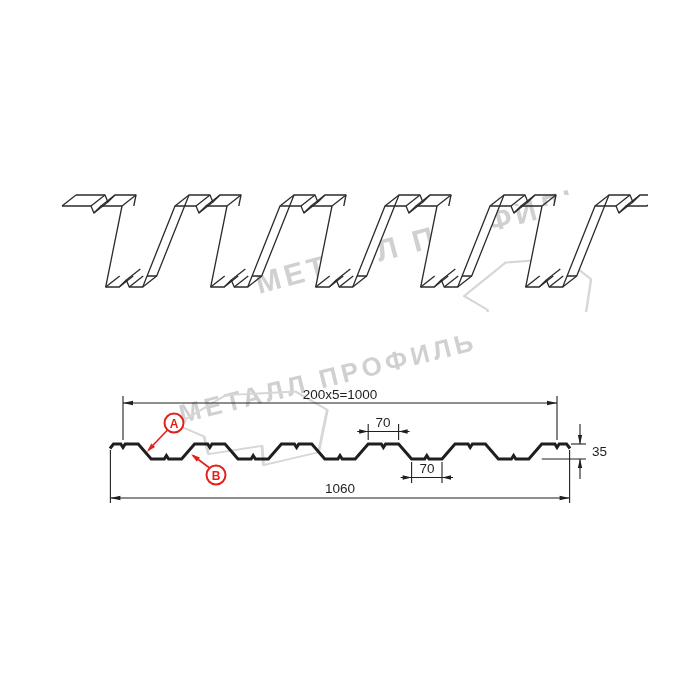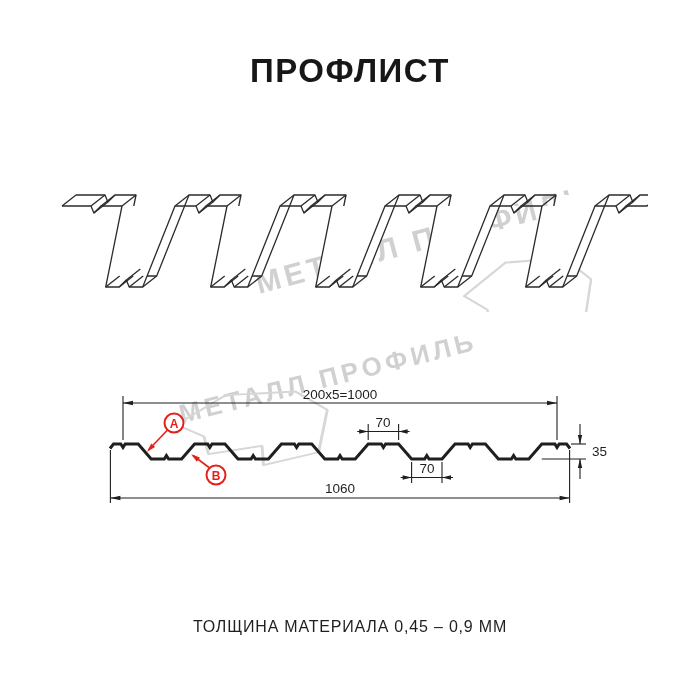--- a/index.html
+++ b/index.html
@@ -29,21 +29,20 @@
   svg{display:block;}
   svg text{font-family:"Liberation Sans", sans-serif;}
   .dim-text{font-size:13.5px;fill:#1f1f1f;}
   .ab-text{font-size:12px;font-weight:700;}
 </style>
 </head>
 <body>
 
 <div id="stage">
 
-  <div id="page-title" class="abs">ПРОФЛИСТ</div>
 
   <div id="wm-text-3d" class="abs watermark-text">МЕТАЛЛ ПРОФИЛЬ</div>
   <div id="wm-text-sec" class="abs watermark-text">МЕТАЛЛ ПРОФИЛЬ</div>
 
   <svg id="svg3d" class="abs" style="left:58px;top:176px;" width="590" height="136" viewBox="58 176 590 136">
     <path d="M 10,42 L 44,10 L 92,6 L 114,26 L 108,72 L 70,86 L 69,65 L 32,74 L 29,55 Z" transform="translate(452,252) scale(1.22,1.05)" fill="none" stroke="#d7d7d7" stroke-width="2" stroke-linejoin="round"></path>
     <g id="g3d">
         <path d="M 76.0 195.0 L 105.0 195.0 L 107.9 202.0 L 115.0 195.0 L 136.0 195.0 L 119.7 276.0 L 133.2 276.0 L 140.3 269.0 L 143.2 276.0 L 156.7 276.0 L 189.0 195.0 L 210.0 195.0 L 212.9 202.0 L 220.0 195.0 L 241.0 195.0 L 224.7 276.0 L 238.2 276.0 L 245.3 269.0 L 248.2 276.0 L 261.7 276.0 L 294.0 195.0 L 315.0 195.0 L 317.9 202.0 L 325.0 195.0 L 346.0 195.0 L 329.7 276.0 L 343.2 276.0 L 350.3 269.0 L 353.2 276.0 L 366.7 276.0 L 399.0 195.0 L 420.0 195.0 L 422.9 202.0 L 430.0 195.0 L 451.0 195.0 L 434.7 276.0 L 448.2 276.0 L 455.3 269.0 L 458.2 276.0 L 471.7 276.0 L 504.0 195.0 L 525.0 195.0 L 527.9 202.0 L 535.0 195.0 L 556.0 195.0 L 539.7 276.0 L 553.2 276.0 L 560.3 269.0 L 563.2 276.0 L 576.7 276.0 L 609.0 195.0 L 630.0 195.0 L 632.9 202.0 L 640.0 195.0 L 661.0 195.0 L 661.0 195.0" fill="#ffffff" stroke="#2b2b2b" stroke-width="1.3" stroke-linejoin="round"></path>
         <path d="M 62.0 206.0 L 91.0 206.0 L 93.9 213.0 L 101.0 206.0 L 122.0 206.0 L 105.7 287.0 L 119.2 287.0 L 126.3 280.0 L 129.2 287.0 L 142.7 287.0 L 175.0 206.0 L 196.0 206.0 L 198.9 213.0 L 206.0 206.0 L 227.0 206.0 L 210.7 287.0 L 224.2 287.0 L 231.3 280.0 L 234.2 287.0 L 247.7 287.0 L 280.0 206.0 L 301.0 206.0 L 303.9 213.0 L 311.0 206.0 L 332.0 206.0 L 315.7 287.0 L 329.2 287.0 L 336.3 280.0 L 339.2 287.0 L 352.7 287.0 L 385.0 206.0 L 406.0 206.0 L 408.9 213.0 L 416.0 206.0 L 437.0 206.0 L 420.7 287.0 L 434.2 287.0 L 441.3 280.0 L 444.2 287.0 L 457.7 287.0 L 490.0 206.0 L 511.0 206.0 L 513.9 213.0 L 521.0 206.0 L 542.0 206.0 L 525.7 287.0 L 539.2 287.0 L 546.3 280.0 L 549.2 287.0 L 562.7 287.0 L 595.0 206.0 L 616.0 206.0 L 618.9 213.0 L 626.0 206.0 L 647.0 206.0 L 647.0 206.0" fill="#ffffff" stroke="#2b2b2b" stroke-width="1.3" stroke-linejoin="round"></path>
         <line x1="62" y1="206" x2="76" y2="195" stroke="#2b2b2b" stroke-width="1.3"></line>
@@ -148,14 +147,13 @@
     <text class="dim-text" x="340" y="493" text-anchor="middle">1060</text>
     <text class="dim-text" x="592" y="456" text-anchor="start">35</text>
 
     <circle cx="174" cy="423" r="9.5" fill="#ffffff" stroke="#e3211c" stroke-width="2"></circle>
     <text class="ab-text" x="174" y="427.5" text-anchor="middle" fill="#e3211c">A</text>
 
     <circle cx="216" cy="475" r="9.5" fill="#ffffff" stroke="#e3211c" stroke-width="2"></circle>
     <text class="ab-text" x="216" y="479.5" text-anchor="middle" fill="#e3211c">B</text>
   </svg>
 
-  <div id="footer-note" class="abs">ТОЛЩИНА МАТЕРИАЛА 0,45 – 0,9 ММ</div>
 </div>
 
 </body></html>

